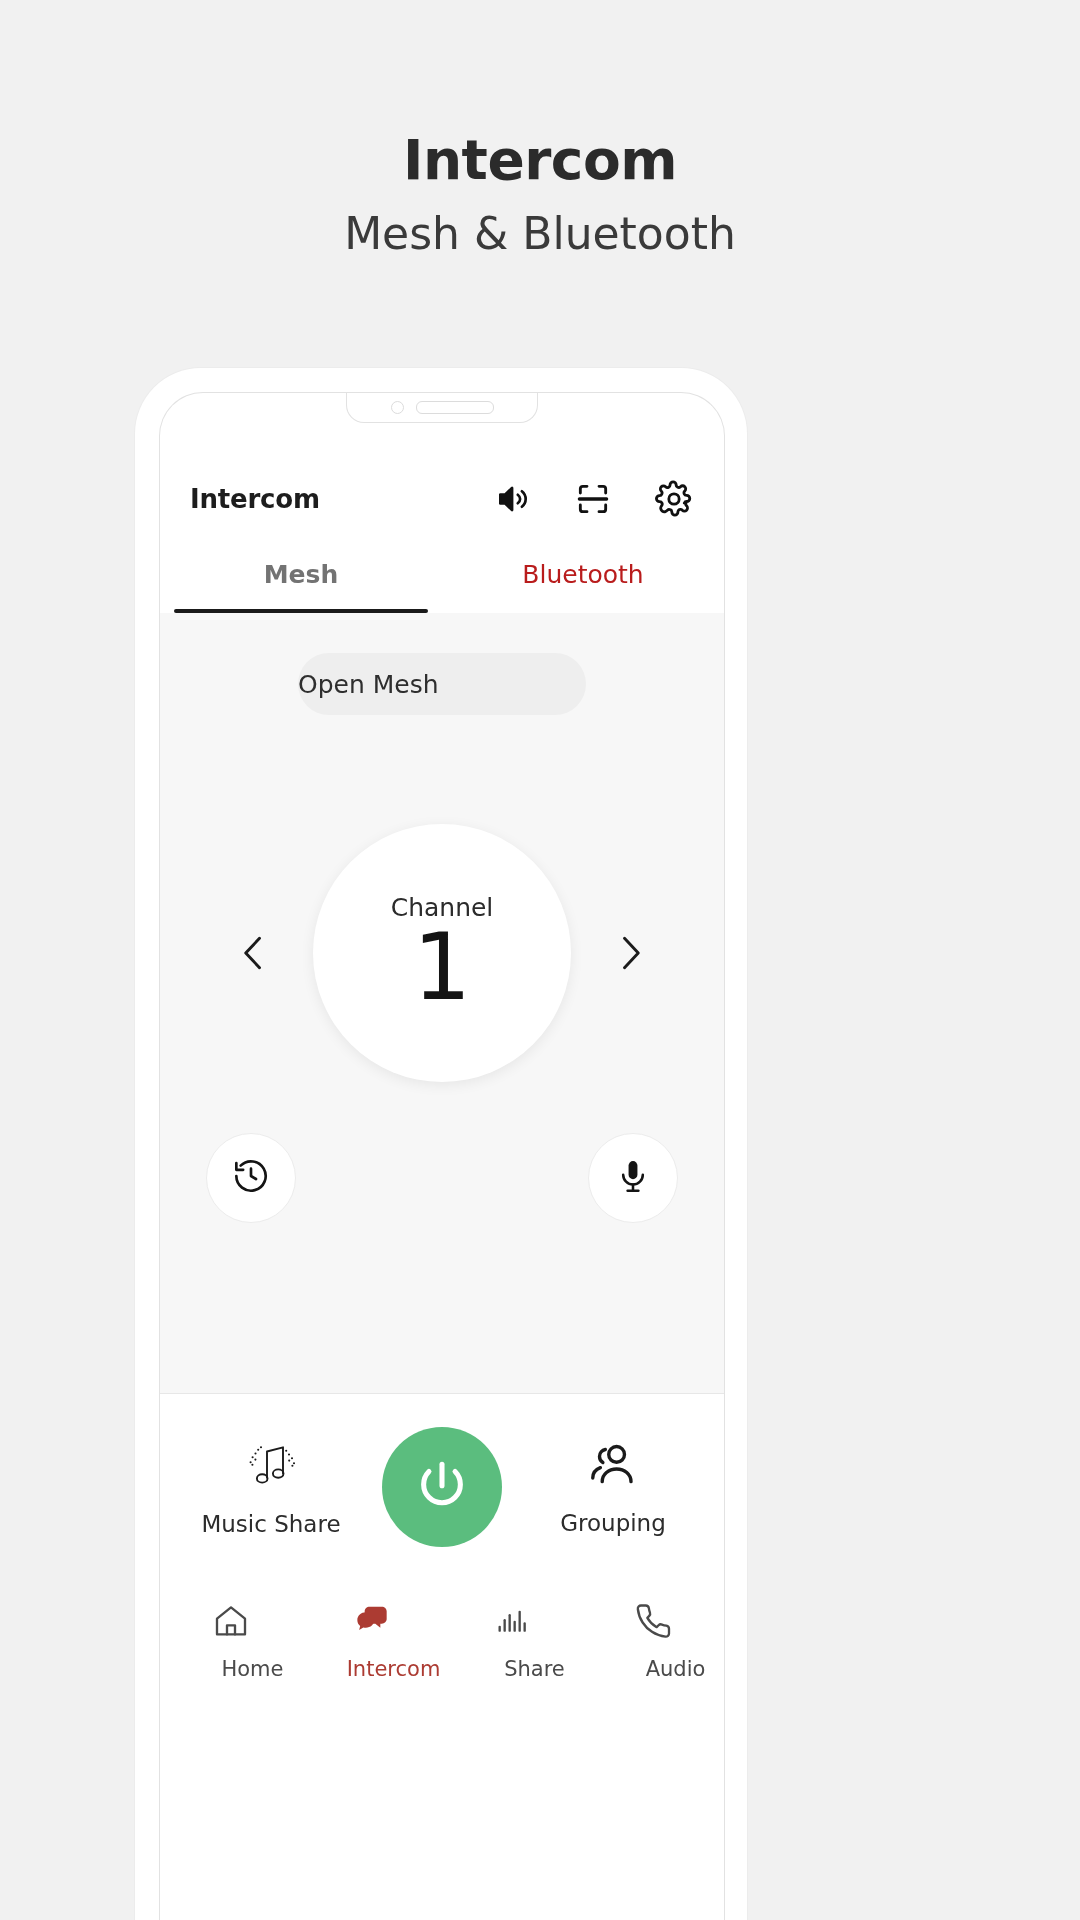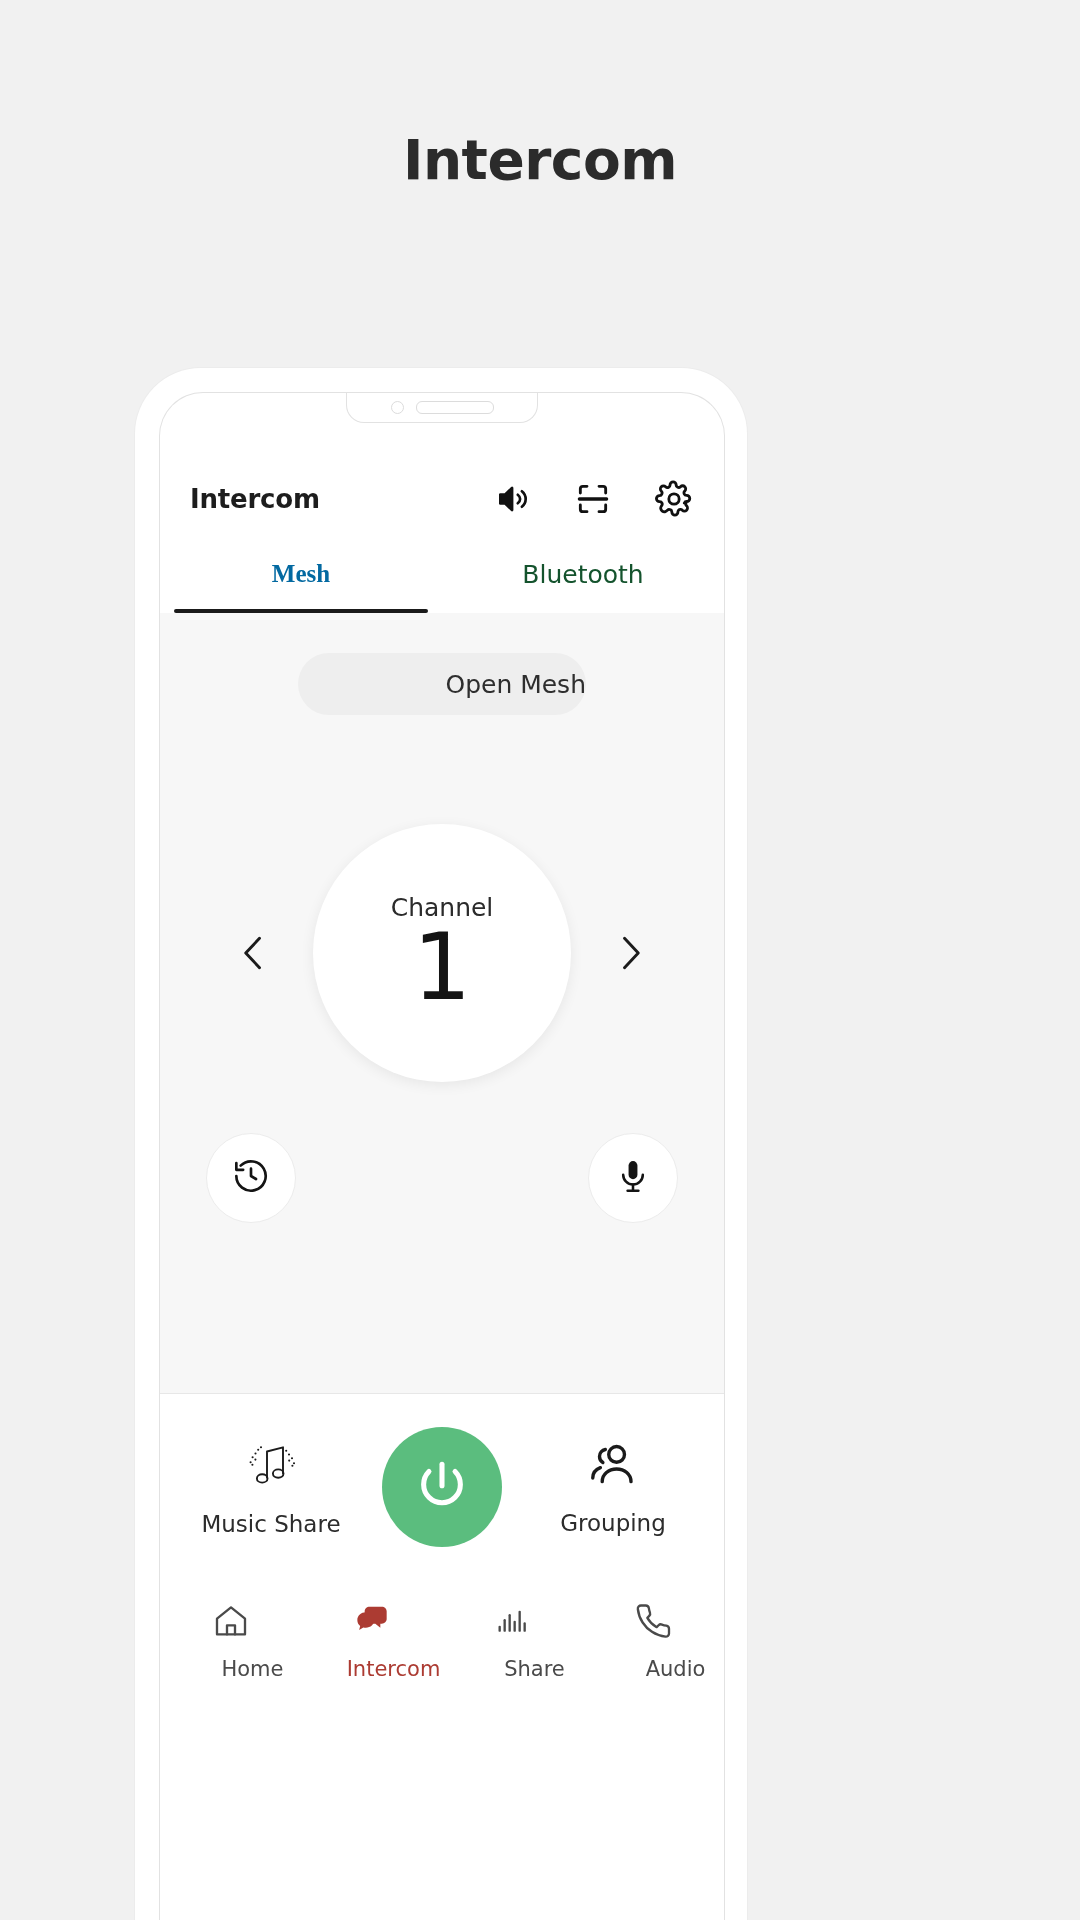--- a/index.html
+++ b/index.html
@@ -97,39 +97,39 @@
 
   
   .tabs{
     position:absolute;top:142px;left:0;width:564px;height:78px;
     display:flex;background:#fff;
     border-bottom:1px solid #e7e7e7;
   }
   .tab{
     flex:1;display:flex;align-items:center;justify-content:center;
     position:relative;
-    font-size:25px;color:#14532d;font-weight:400;
-  }
-  .tab.active{font-weight:700;color:#0369a1;font-family:Liberation Serif, serif;}
+    font-size:25px;color:#b91c1c;font-weight:400;
+  }
+  .tab.active{font-weight:700;color:#737373;}
   .tab.active::after{
     content:"";position:absolute;left:14px;right:14px;bottom:0;
     height:4px;background:#1a1a1a;border-radius:2px;
   }
 
   
   .content{
     position:absolute;top:220px;left:0;width:564px;height:780px;
     background:#f7f7f7;
   }
   .open-mesh{
     position:absolute;top:40px;left:50%;transform:translateX(-50%);
     width:288px;height:62px;
     background:#eeeeee;
     border-radius:31px;
-    display:flex;align-items:center;justify-content:flex-end;
+    display:flex;align-items:center;justify-content:flex-start;
     font-size:25px;color:#2e2e2e;
   }
 
   .channel-row{
     position:absolute;top:195px;left:0;width:564px;height:290px;
     display:flex;align-items:center;justify-content:center;
   }
   .chev{
     width:66px;height:66px;display:flex;align-items:center;justify-content:center;
   }
@@ -184,20 +184,21 @@
   .nav-label{font-size:21px;color:#4a4a4a;margin-left:44px;}
   .nav-item.active .nav-label{color:#ac3b32;}
 
   .ico{display:block;}
 </style>
 </head>
 <body>
 
 <div class="page-head">
   <h1 class="page-title">Intercom</h1>
+  <p class="page-sub">Mesh &amp; Bluetooth</p>
 </div>
 
 <div class="phone">
   <div class="phone-inner">
 
     <div class="notch">
       <span class="cam"></span>
       <span class="spk"></span>
     </div>
 

